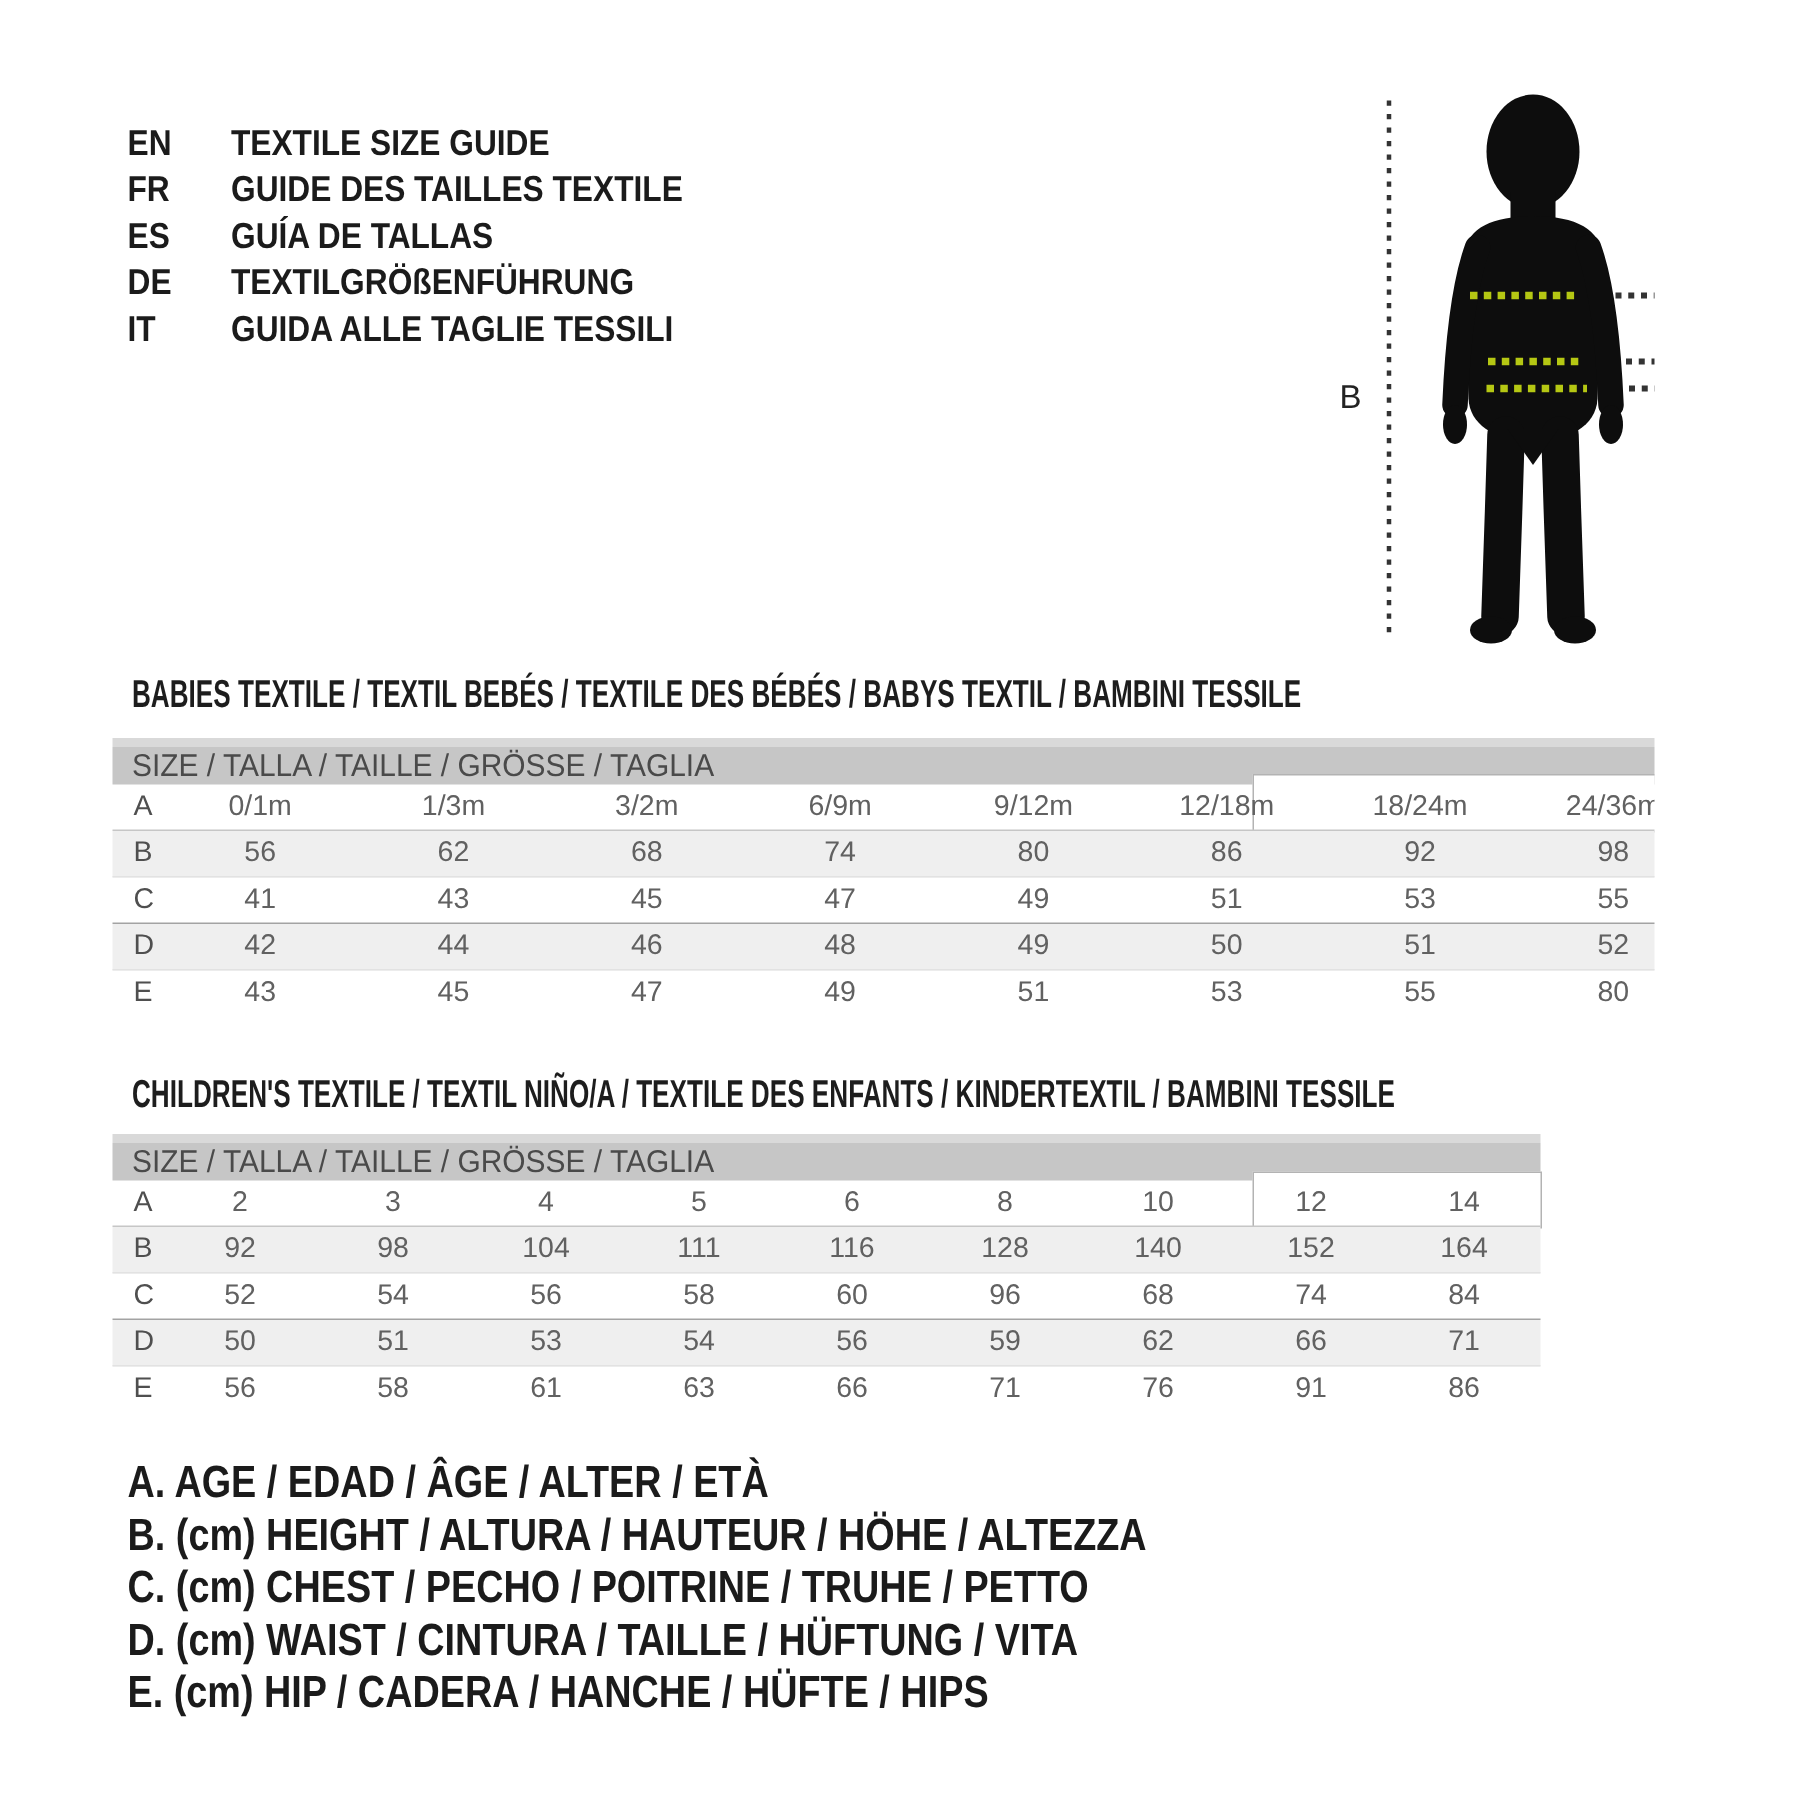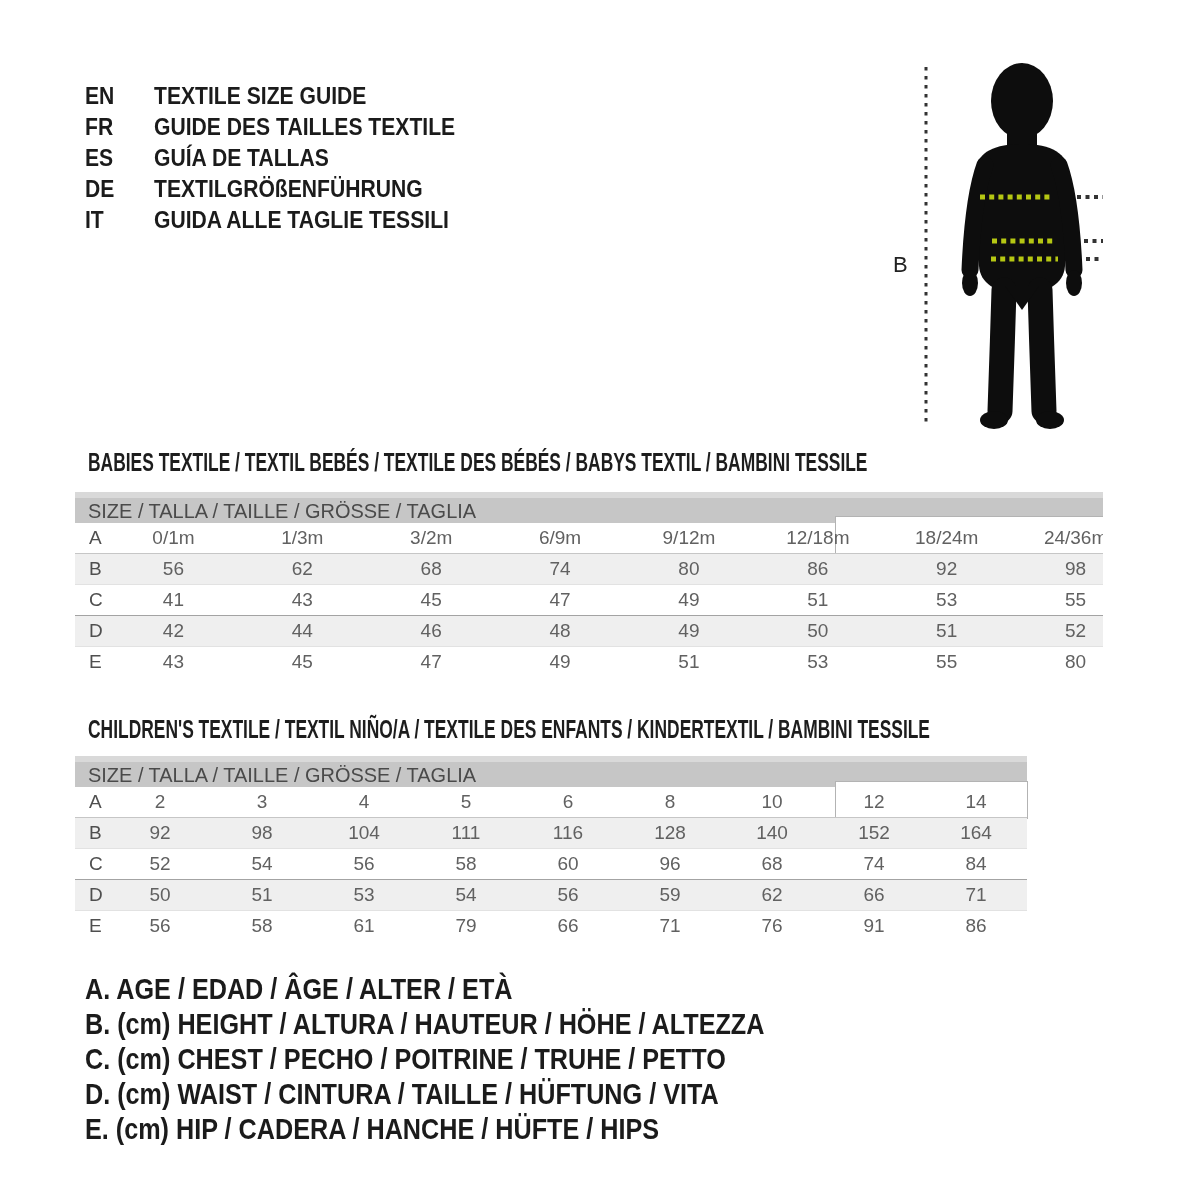--- a/index.html
+++ b/index.html
@@ -236,21 +236,21 @@
           <span class="val">59</span>
           <span class="val">62</span>
           <span class="val">66</span>
           <span class="val">71</span>
         </div>
         <div class="trow r4">
           <span class="rlabel">E</span>
           <span class="val">56</span>
           <span class="val">58</span>
           <span class="val">61</span>
-          <span class="val">79</span>
+          <span class="val">63</span>
           <span class="val">66</span>
           <span class="val">71</span>
           <span class="val">76</span>
           <span class="val">91</span>
           <span class="val">86</span>
         </div>
       </div>
     <div class="sel-box"></div>
   </div>
 

